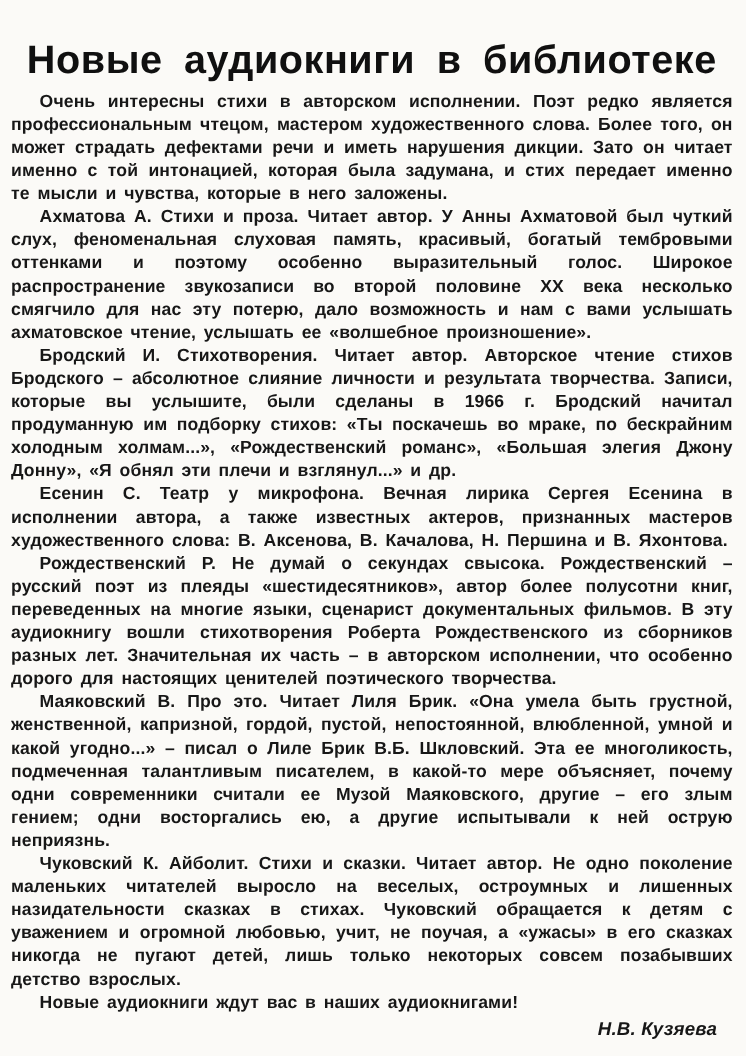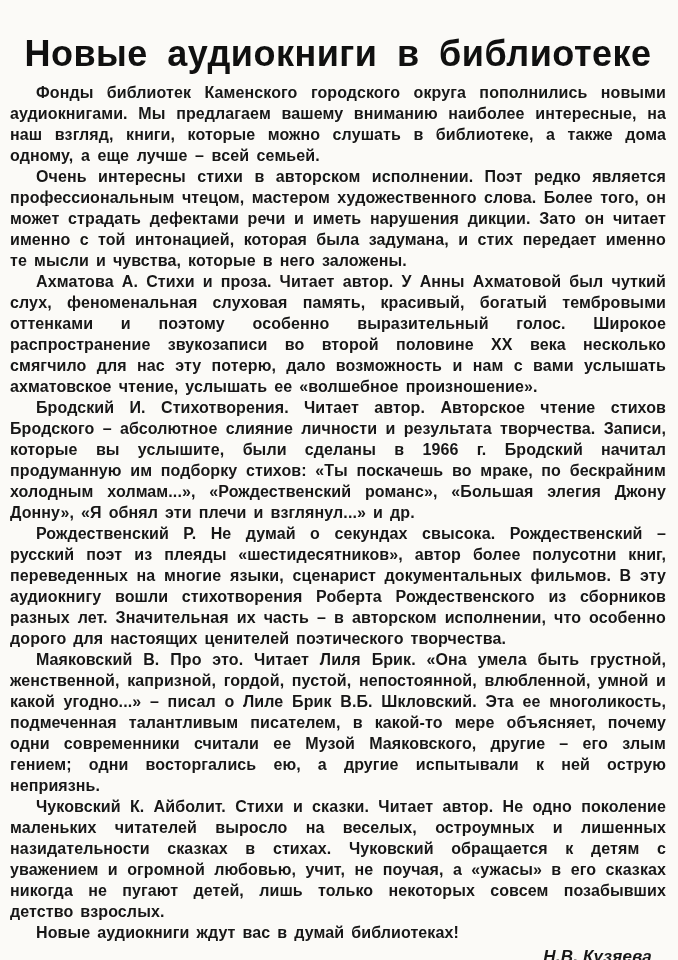--- a/index.html
+++ b/index.html
@@ -60,28 +60,28 @@
     padding-right: 14px;
     letter-spacing: 0.2px;
   }
 </style>
 </head>
 <body>
 
 <div class="page">
   <h1 class="article-title">Новые аудиокниги в библиотеке</h1>
 
-  <p class="para lead">Фонды библиотек Каменского городского округа пополнились новыми аудиокнигами. Мы предлагаем вашему вниманию наиболее интересные, на наш взгляд, книги, которые можно слушать в библиотеке, а также дома одному, а еще лучше – всей семьей.</p>
 
   <div>
 
   <p class="para">Очень интересны стихи в авторском исполнении. Поэт редко является профессиональным чтецом, мастером художественного слова. Более того, он может страдать дефектами речи и иметь нарушения дикции. Зато он читает именно с той интонацией, которая была задумана, и стих передает именно те мысли и чувства, которые в него заложены.</p>
       <p class="para">Ахматова А. Стихи и проза. Читает автор. У Анны Ахматовой был чуткий слух, феноменальная слуховая память, красивый, богатый тембровыми оттенками и поэтому особенно выразительный голос. Широкое распространение звукозаписи во второй половине XX века несколько смягчило для нас эту потерю, дало возможность и нам с вами услышать ахматовское чтение, услышать ее «волшебное произношение».</p>
       <p class="para">Бродский И. Стихотворения. Читает автор. Авторское чтение стихов Бродского – абсолютное слияние личности и результата творчества. Записи, которые вы услышите, были сделаны в 1966 г. Бродский начитал продуманную им подборку стихов: «Ты поскачешь во мраке, по бескрайним холодным холмам...», «Рождественский романс», «Большая элегия Джону Донну», «Я обнял эти плечи и взглянул...» и др.</p>
+      <p class="para">Есенин С. Театр у микрофона. Вечная лирика Сергея Есенина в исполнении автора, а также известных актеров, признанных мастеров художественного слова: В. Аксенова, В. Качалова, Н. Першина и В. Яхонтова.</p>
       <p class="para">Рождественский Р. Не думай о секундах свысока. Рождественский – русский поэт из плеяды «шестидесятников», автор более полусотни книг, переведенных на многие языки, сценарист документальных фильмов. В эту аудиокнигу вошли стихотворения Роберта Рождественского из сборников разных лет. Значительная их часть – в авторском исполнении, что особенно дорого для настоящих ценителей поэтического творчества.</p>
       <p class="para">Маяковский В. Про это. Читает Лиля Брик. «Она умела быть грустной, женственной, капризной, гордой, пустой, непостоянной, влюбленной, умной и какой угодно...» – писал о Лиле Брик В.Б. Шкловский. Эта ее многоликость, подмеченная талантливым писателем, в какой-то мере объясняет, почему одни современники считали ее Музой Маяковского, другие – его злым гением; одни восторгались ею, а другие испытывали к ней острую неприязнь.</p>
       <p class="para">Чуковский К. Айболит. Стихи и сказки. Читает автор. Не одно поколение маленьких читателей выросло на веселых, остроумных и лишенных назидательности сказках в стихах. Чуковский обращается к детям с уважением и огромной любовью, учит, не поучая, а «ужасы» в его сказках никогда не пугают детей, лишь только некоторых совсем позабывших детство взрослых.</p>
     </div>
 
-  <p class="para closing">Новые аудиокниги ждут вас в думай библиотеках!</p>
+  <p class="para closing">Новые аудиокниги ждут вас в наших аудиокнигами!</p>
 
   <p class="signature">Н.В. Кузяева</p>
 </div>
 
 </body></html>

